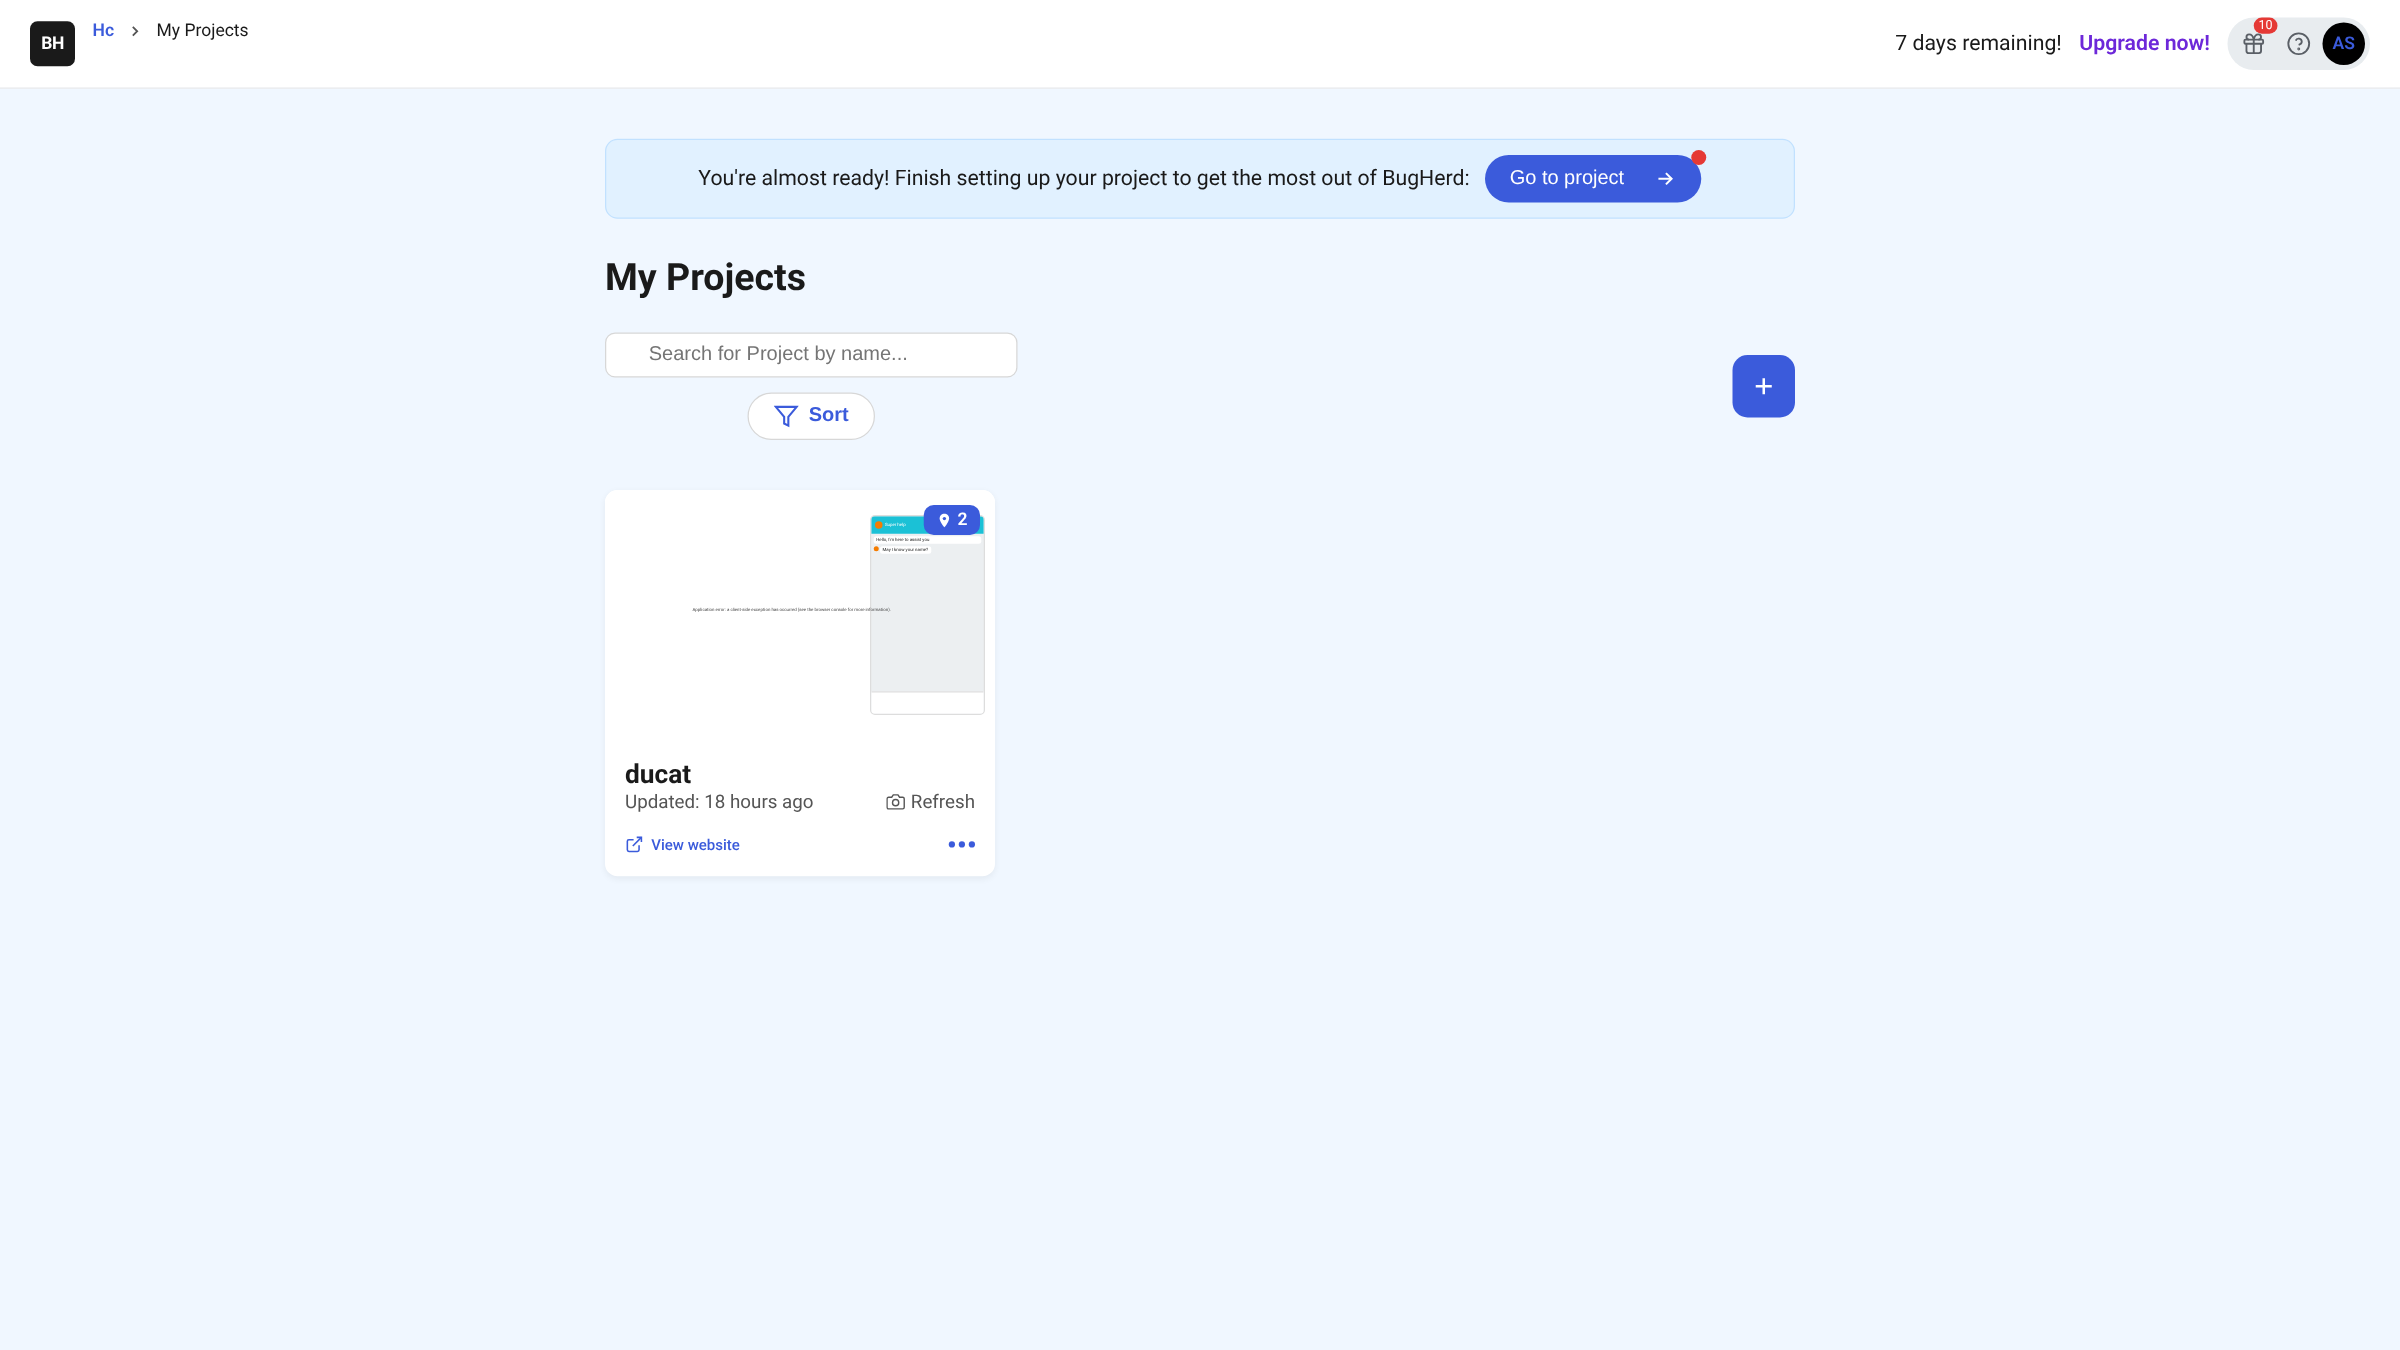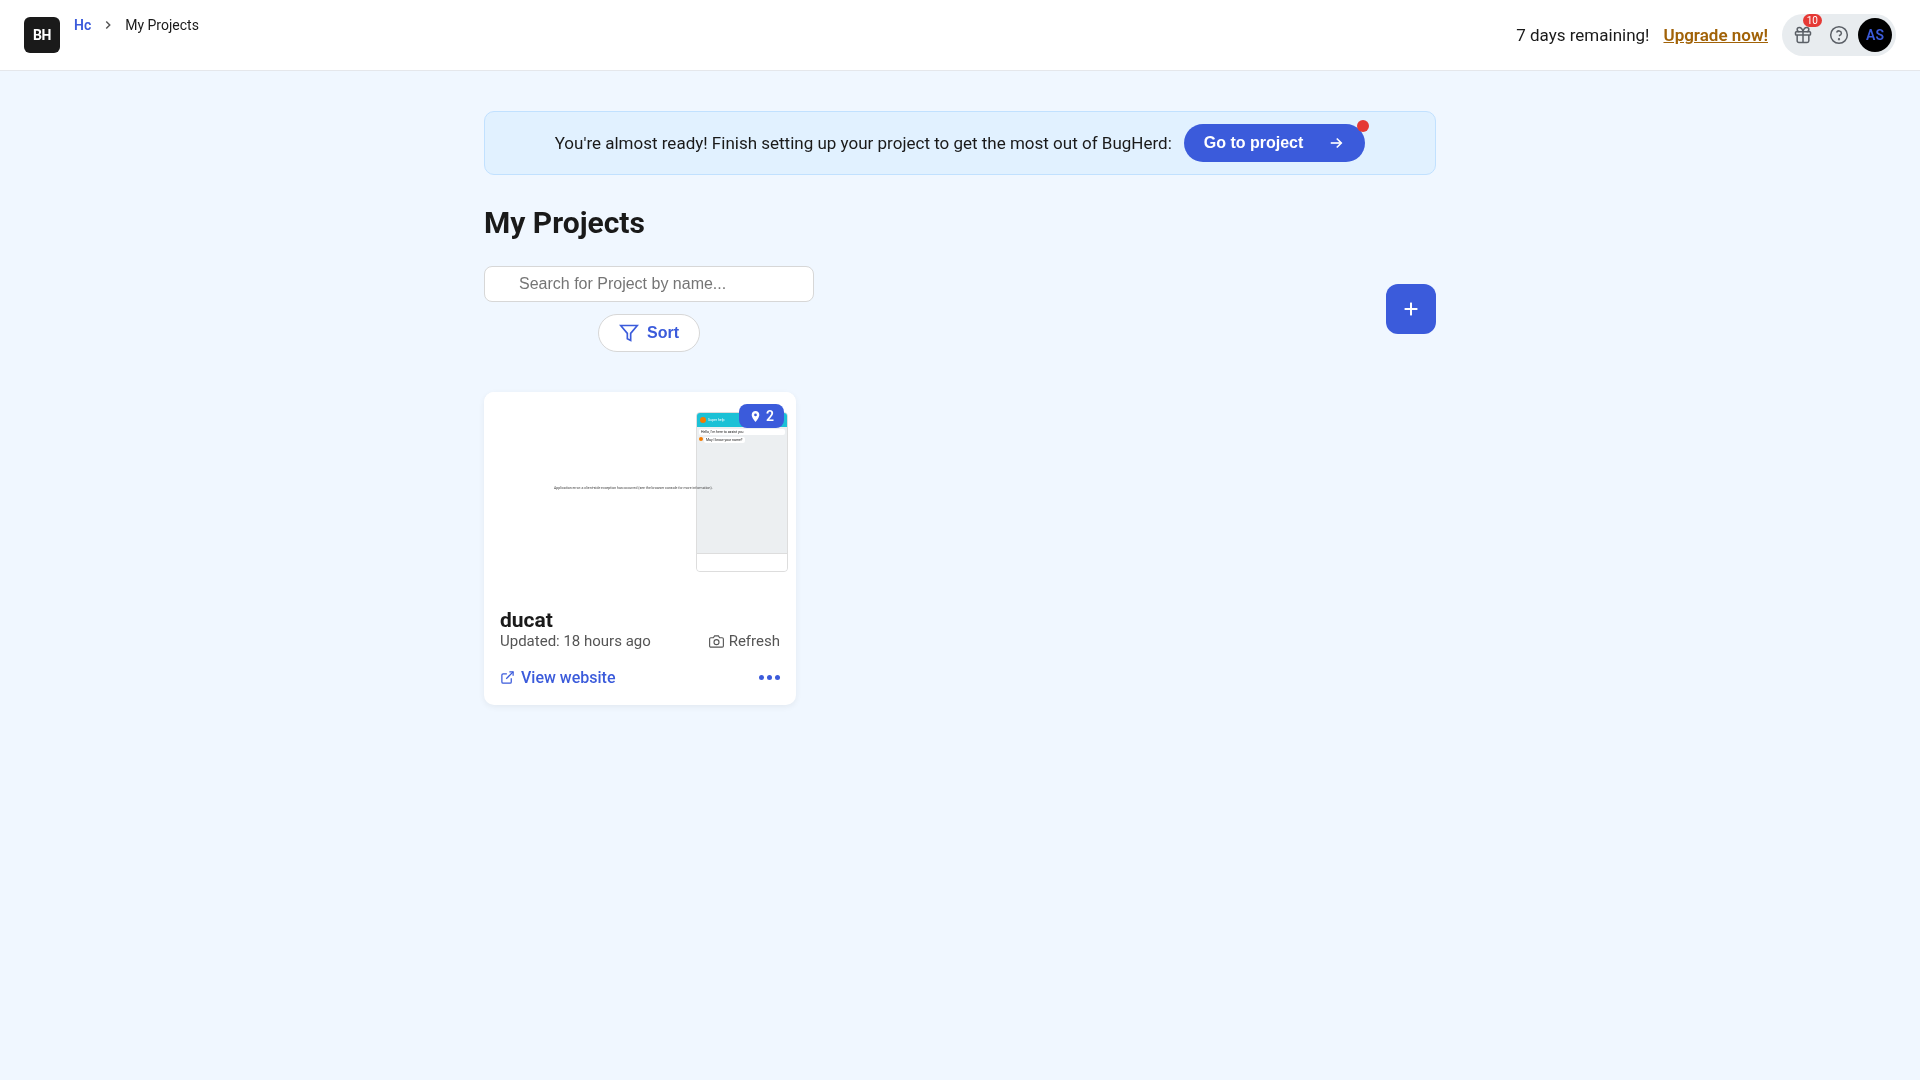--- a/index.html
+++ b/index.html
@@ -9,32 +9,32 @@
     .header { background: #fff; border-bottom: 1px solid #e5e7eb; display: flex; align-items: center; justify-content: space-between; padding: 14px 24px; }
     .header-left { display: flex; align-items: flex-start; gap: 14px; }
     .logo { width: 36px; height: 36px; background: #1a1a1a; border-radius: 6px; display: flex; align-items: center; justify-content: center; color: #fff; font-weight: 700; font-size: 14px; letter-spacing: -0.5px; }
     .breadcrumb { display: flex; align-items: center; gap: 10px; font-size: 14px; }
     .breadcrumb-root { color: #3b5bdb; font-weight: 600; cursor: pointer; }
     .breadcrumb-arrow { color: #555; }
     .breadcrumb-current { color: #1a1a1a; font-weight: 400; }
 
     .header-right { display: flex; align-items: center; gap: 14px; }
     .trial-text { font-size: 17px; color: #1a1a1a; }
-    .upgrade-link { color: #a16207; font-weight: 600; font-size: 17px; cursor: pointer; text-decoration: underline; }
+    .upgrade-link { color: #6d28d9; font-weight: 600; font-size: 17px; cursor: pointer; }
 
     .icon-group { display: flex; align-items: center; background: #e8ecef; border-radius: 999px; padding: 4px; gap: 2px; }
     .icon-btn { width: 34px; height: 34px; border-radius: 50%; display: flex; align-items: center; justify-content: center; cursor: pointer; position: relative; color: #5a5f66; }
     .notif-badge { position: absolute; top: -4px; right: -2px; background: #e53935; color: #fff; font-size: 10px; font-weight:400; border-radius: 999px; padding: 1px 4px; min-width:16px; text-align:center; }
     .avatar { width: 34px; height: 34px; border-radius: 50%; background: #000000; color: #3b5bdb; display: flex; align-items: center; justify-content: center; font-weight: 600; font-size: 14px; cursor: pointer; }
 
     
     .container { max-width: 1000px; margin: 0 auto; padding: 40px 24px; }
 
     .banner { background: #e1f1ff; border: 1px solid #c1e1ff; border-radius: 10px; padding: 12px 22px; display: flex; align-items: center; justify-content: center; gap: 12px; font-size: 17px; position: relative; margin-bottom: 30px; }
-    .banner-btn { background: #3b5bdb; color: #fff; border: none; border-radius: 999px; padding: 10px 20px; font-size: 16px; font-weight: 700; display: inline-flex; align-items: center; gap: 24px; cursor: pointer; position: relative; }
+    .banner-btn { background: #3b5bdb; color: #fff; border: none; border-radius: 999px; padding: 10px 20px; font-size: 16px; font-weight: 400; display: inline-flex; align-items: center; gap: 24px; cursor: pointer; position: relative; }
     .banner-btn-dot { position: absolute; top: -4px; right: -4px; width: 12px; height: 12px; background: #e53935; border-radius: 50%; }
 
     .page-title { font-size: 30px; font-weight: 700; margin-bottom: 26px; }
 
     .toolbar { display: flex; align-items: center; justify-content: space-between; margin-bottom: 40px; }
     .toolbar-left { display: flex; align-items: center; gap: 12px; flex-direction: column; }
     .search-input { background: #fff; border: 1px solid #d7d7d7; border-radius: 8px; padding: 8px 12px 8px 34px; width: 330px; font-size: 16px; position: relative; }
     .search-wrap { position: relative; }
     .search-wrap .search-icon { position: absolute; left: 12px; top: 50%; transform: translateY(-50%); color: #888; }
     .sort-btn { background: #fff; border: 1px solid #d7d7d7; border-radius: 999px; padding: 8px 20px; font-size: 16px; font-weight: 600; color: #3b5bdb; display: flex; align-items: center; gap: 8px; cursor: pointer; }
@@ -50,21 +50,21 @@
     .chat-body { flex:1; padding:2px; display:flex; flex-direction:column; gap:2px;}
     .chat-bubble{background:#fff; border-radius:2px; padding:1px 2px; white-space:nowrap;}
     .chat-footer{height:18px;background:#fff;border-top:1px solid #ddd;}
     .preview-errtext { position:absolute; left:70px; top:94px; font-size:3.5px; color:#444; }
 
     .card-body { padding: 16px 16px 18px; }
     .card-title { font-size: 21px; font-weight: 700; }
     .card-meta { display: flex; align-items: center; justify-content: space-between; margin-bottom: 18px; font-size: 15px; color: #555; }
     .refresh-link { display:flex; align-items:center; gap:5px; cursor:pointer; color:#555;}
     .card-actions { display: flex; align-items: center; justify-content: space-between; }
-    .view-link { color: #3b5bdb; font-size: 16px; font-weight: 500; display: flex; align-items: center; gap: 6px; cursor: pointer; }
+    .view-link { color: #3b5bdb; font-size: 12px; font-weight: 500; display: flex; align-items: center; gap: 6px; cursor: pointer; }
     .more-btn { color: #3b5bdb; cursor: pointer; display:flex; gap:3px;}
     .more-btn span{width:5px;height:5px;border-radius:50%;background:#3b5bdb;}
 
     svg { display:block; }
   </style>
 </head>
 <body>
 
 <div class="header">
   <div class="header-left">

